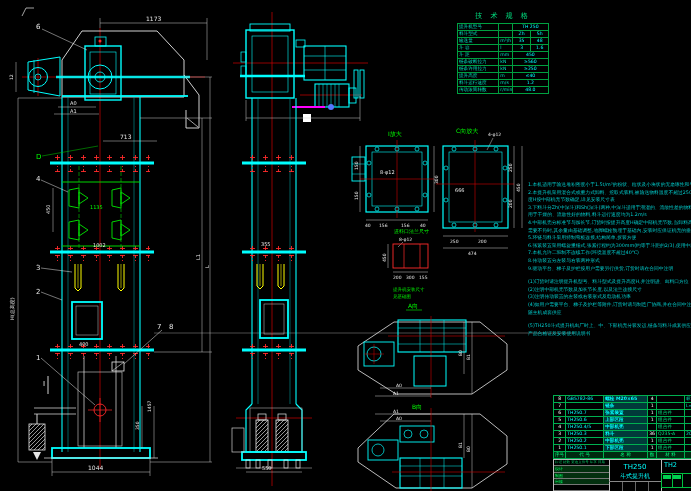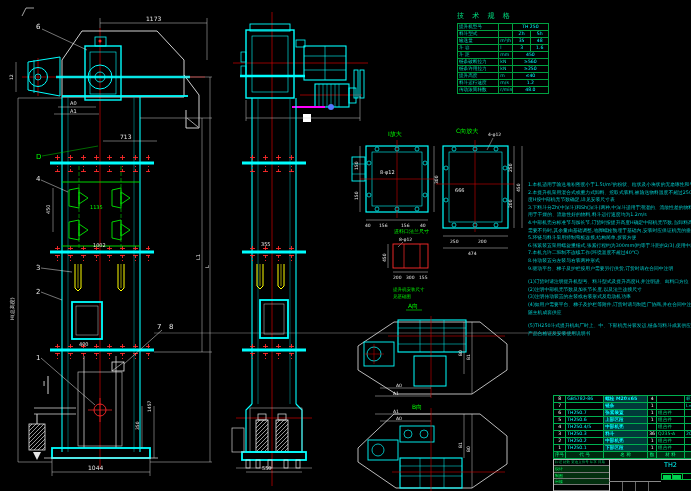--- a/index.html
+++ b/index.html
@@ -7,21 +7,21 @@
           font-family:"DejaVu Sans",sans-serif;}
   #drawing{position:absolute;left:0;top:0;}
   svg text{fill:#e8e8e8;font-family:"DejaVu Sans",sans-serif;font-size:6px;}
   svg text.g{fill:#00ff00;}
   svg text.s5{font-size:5px;}
   svg text.s45{font-size:4.5px;}
   svg text.s7{font-size:7px;}
 
   
   .spec{position:absolute;left:457px;top:11px;width:92px;}
-  .spec-title{color:#00e080;font-size:7px;letter-spacing:3px;text-align:left;height:12px;}
+  .spec-title{color:#00e080;font-size:7px;letter-spacing:3px;text-align:center;height:12px;}
   table.grid{border-collapse:collapse;table-layout:fixed;width:100%;}
   table.grid td{border:1px solid #00a040;color:#00e0c0;font-size:4.6px;line-height:6px;
     height:6px;padding:0 1px;overflow:hidden;white-space:nowrap;}
   table.grid td.v{color:#00ffff;text-align:center;}
 
   
   .parts{position:absolute;left:553px;top:395px;width:176px;}
   table.parts-grid{border-collapse:collapse;table-layout:fixed;}
   table.parts-grid td{border:1px solid #00b050;font-size:4.6px;line-height:6px;height:6px;
     padding:0 1px;overflow:hidden;white-space:nowrap;}
@@ -38,21 +38,21 @@
   .tb-left{position:absolute;left:0;top:0;width:55px;height:32px;border-right:1px solid #bbb;}
   .tb-left .row{border-bottom:1px solid #777;height:5.3px;overflow:hidden;}
   .tb-sig{color:#00ff60;font-size:4px;line-height:5px;padding-left:1px;background:#03300f;}
   .tb-rev{color:#00c060;font-size:3.5px;line-height:5px;padding-left:1px;}
   .tb-center{position:absolute;left:55px;top:0;width:52px;height:32px;border-right:1px solid #bbb;
     text-align:center;}
   .tb-model{color:#00ffff;font-size:7px;line-height:9px;margin-top:3px;}
   .tb-name{color:#00ffff;font-size:6px;line-height:8px;}
   .tb-grid{position:absolute;left:55px;top:21px;width:52px;height:11px;border-top:1px solid #888;}
   .tb-grid i{position:absolute;top:0;bottom:0;border-left:1px solid #666;}
-  .tb-right{position:absolute;left:107px;top:0;width:31px;height:20px;}
+  .tb-right{position:absolute;left:107px;top:0;width:31px;height:28px;}
   .tb-dno{color:#00ffff;font-size:6.5px;line-height:10px;padding-left:3px;}
   .tb-mini{position:absolute;left:0;top:13px;right:0;bottom:0;border:1px solid #00c040;}
   .tb-mini i{position:absolute;top:0;bottom:0;border-left:1px solid #00c040;}
   .tb-mini b{position:absolute;left:1px;top:1px;width:8px;height:4px;background:#00d050;}
   .tb-mini u{position:absolute;left:11px;top:1px;width:8px;height:4px;background:#00d050;}
 
   
   .notes{position:absolute;left:528px;top:181px;width:163px;height:212px;overflow:hidden;}
   .notes-title{color:#00f0f0;font-size:6.5px;line-height:10px;white-space:nowrap;}
   .note-line{color:#00cdcd;font-size:4.8px;line-height:7.6px;white-space:nowrap;}
@@ -626,20 +626,24 @@
 </div>
 
 <div class="tblock">
   <div class="tb-left">
     <div class="row tb-rev">标记 处数 更改文件号 签字 日期</div>
     <div class="row tb-sig">设计</div>
     <div class="row tb-sig">制图</div>
     <div class="row tb-sig">审核</div>
     <div class="row"></div>
   </div>
+  <div class="tb-center">
+    <div class="tb-model">TH250</div>
+    <div class="tb-name">斗式提升机</div>
+  </div>
   <div class="tb-grid">
     <i style="left:13px"></i>
         <i style="left:26px"></i>
         <i style="left:39px"></i>
   </div>
   <div class="tb-right">
     <div class="tb-dno">TH2</div>
     <div class="tb-mini">
       <i style="left:10px"></i>
           <i style="left:20px"></i>

